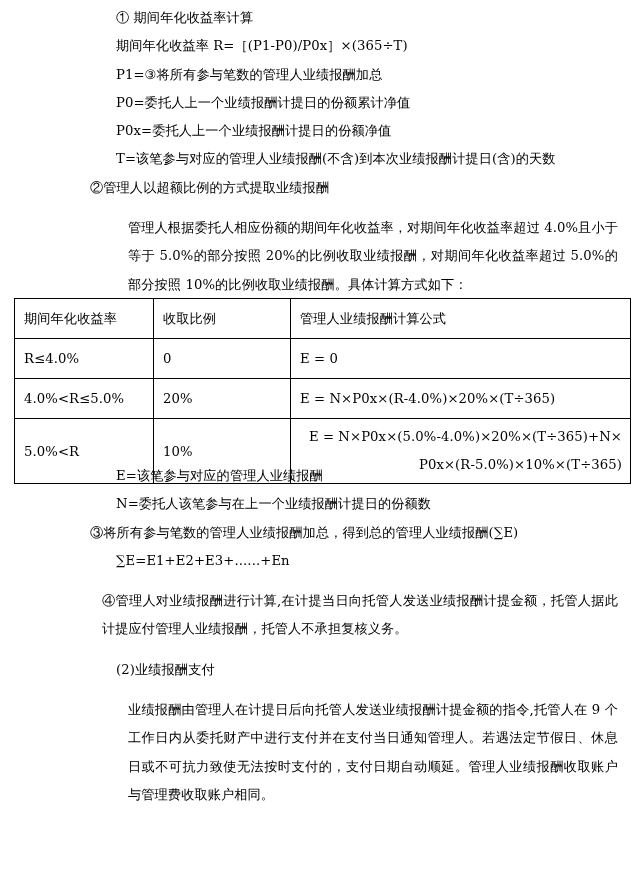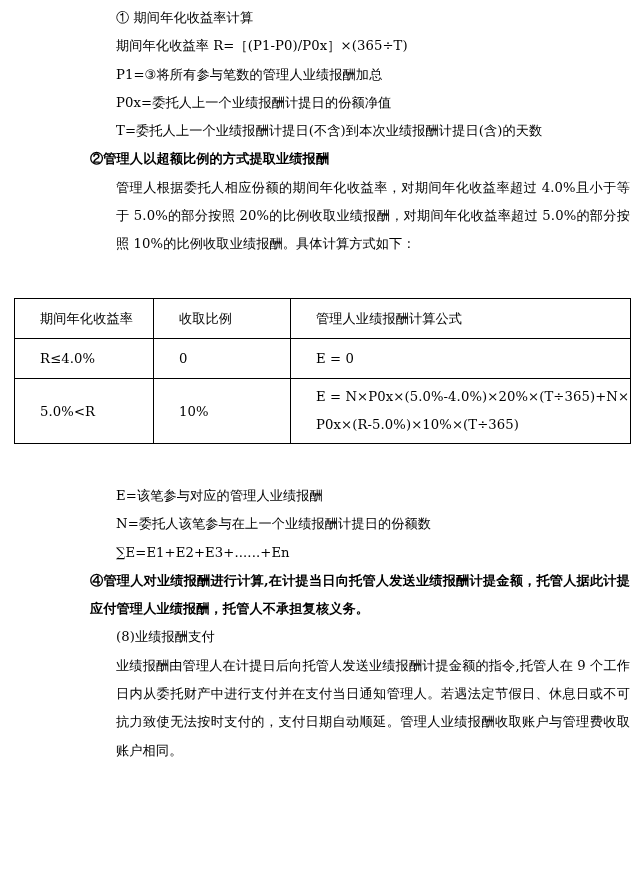--- a/index.html
+++ b/index.html
@@ -29,72 +29,74 @@
     width: 565px;
   }
   p.line {
     margin: 0;
     font-size: 13.2px;
     line-height: 28.3px;
     white-space: nowrap;
     letter-spacing: 0.1px;
   }
   p.wrap {
-    margin: 0;
+    margin: 12px;
     font-size: 13.2px;
     line-height: 28.3px;
     letter-spacing: 0.1px;
     text-align: justify;
     text-justify: inter-ideograph;
   }
-  .ind1 { padding-left: 25px; font-weight: bold; }   
+  .ind1 { padding-left: 25px; }   
   .ind2 { padding-left: 51px; }   
   
   .fee-table {
     position: absolute;
     left: 14px;
     top: 298px;
     width: 616px;
     border-collapse: collapse;
     table-layout: fixed;
     font-size: 13.2px;
   }
   .fee-table col.c1 { width: 139px; }
   .fee-table col.c2 { width: 137px; }
   .fee-table col.c3 { width: 340px; }
   .fee-table td {
     border: 1px solid #000000;
-    padding: 6px 8px 6px 25px;
+    padding: 6px 8px 6px 9px;
     vertical-align: middle;
     line-height: 27px;
     font-size: 13.2px;
     letter-spacing: 0.1px;
   }
   .fee-table tr.r-head td,
   .fee-table tr.r-1 td,
   .fee-table tr.r-2 td { height: 22px; }
   .fee-table tr.r-3 td { height: 48px; }
   .fee-table td.formula-multi {
     line-height: 28px;
     padding-top: 4px;
     padding-bottom: 4px;
+    text-align: right;
   }
   .nowrapcell { white-space: nowrap; }
 </style>
 </head>
 <body>
 
 <div class="page">
 
   <div class="body-block" style="top:4px;">
     <p class="line ind2">①  期间年化收益率计算</p>
     <p class="line ind2">期间年化收益率 R=［(P1-P0)/P0x］×(365÷T)</p>
     <p class="line ind2">P1=③将所有参与笔数的管理人业绩报酬加总</p>
+    <p class="line ind2">P0=委托人上一个业绩报酬计提日的份额累计净值</p>
     <p class="line ind2">P0x=委托人上一个业绩报酬计提日的份额净值</p>
-    <p class="line ind2">T=委托人上一个业绩报酬计提日(不含)到本次业绩报酬计提日(含)的天数</p>
+    <p class="line ind2">T=该笔参与对应的管理人业绩报酬(不含)到本次业绩报酬计提日(含)的天数</p>
     <p class="line ind1">②管理人以超额比例的方式提取业绩报酬</p>
     <p class="wrap ind2">管理人根据委托人相应份额的期间年化收益率，对期间年化收益率超过 4.0%且小于等于 5.0%的部分按照 20%的比例收取业绩报酬，对期间年化收益率超过 5.0%的部分按照 10%的比例收取业绩报酬。具体计算方式如下：</p>
   </div>
 
   <table class="fee-table">
     <colgroup>
       <col class="c1">
         <col class="c2">
         <col class="c3">
     </colgroup>
@@ -102,33 +104,39 @@
       <tr class="r-head">
         <td class="nowrapcell">期间年化收益率</td>
         <td class="nowrapcell">收取比例</td>
         <td class="nowrapcell">管理人业绩报酬计算公式</td>
       </tr>
       <tr class="r-1">
         <td class="nowrapcell">R≤4.0%</td>
         <td class="nowrapcell">0</td>
         <td class="nowrapcell">E = 0</td>
       </tr>
+      <tr class="r-2">
+        <td class="nowrapcell">4.0%&lt;R≤5.0%</td>
+        <td class="nowrapcell">20%</td>
+        <td class="nowrapcell">E = N×P0x×(R-4.0%)×20%×(T÷365)</td>
+      </tr>
       <tr class="r-3">
         <td class="nowrapcell">5.0%&lt;R</td>
         <td class="nowrapcell">10%</td>
         <td class="formula-multi">
           <div class="nowrapcell">E  =  N×P0x×(5.0%-4.0%)×20%×(T÷365)+N×</div>
           <div class="nowrapcell">P0x×(R-5.0%)×10%×(T÷365)</div>
         </td>
       </tr>
     </tbody>
   </table>
 
-  <div class="body-block" style="top:482px;">
+  <div class="body-block" style="top:462px;">
     <p class="line ind2">E=该笔参与对应的管理人业绩报酬</p>
     <p class="line ind2">N=委托人该笔参与在上一个业绩报酬计提日的份额数</p>
+    <p class="line ind1">③将所有参与笔数的管理人业绩报酬加总，得到总的管理人业绩报酬(∑E)</p>
     <p class="line ind2">∑E=E1+E2+E3+......+En</p>
     <p class="wrap ind1">④管理人对业绩报酬进行计算,在计提当日向托管人发送业绩报酬计提金额，托管人据此计提应付管理人业绩报酬，托管人不承担复核义务。</p>
-    <p class="line ind2">(8)业绩报酬支付</p>
+    <p class="line ind2">(2)业绩报酬支付</p>
     <p class="wrap ind2">业绩报酬由管理人在计提日后向托管人发送业绩报酬计提金额的指令,托管人在 9 个工作日内从委托财产中进行支付并在支付当日通知管理人。若遇法定节假日、休息日或不可抗力致使无法按时支付的，支付日期自动顺延。管理人业绩报酬收取账户与管理费收取账户相同。</p>
   </div>
 
 </div>
 
 </body></html>

